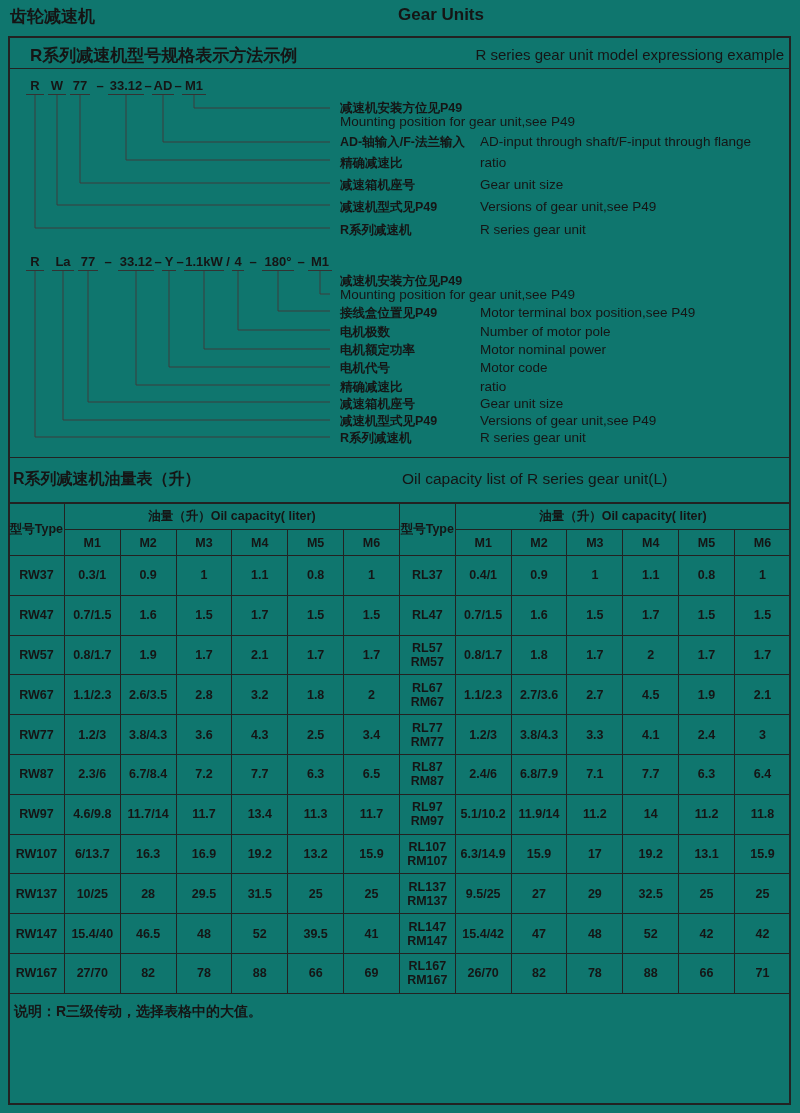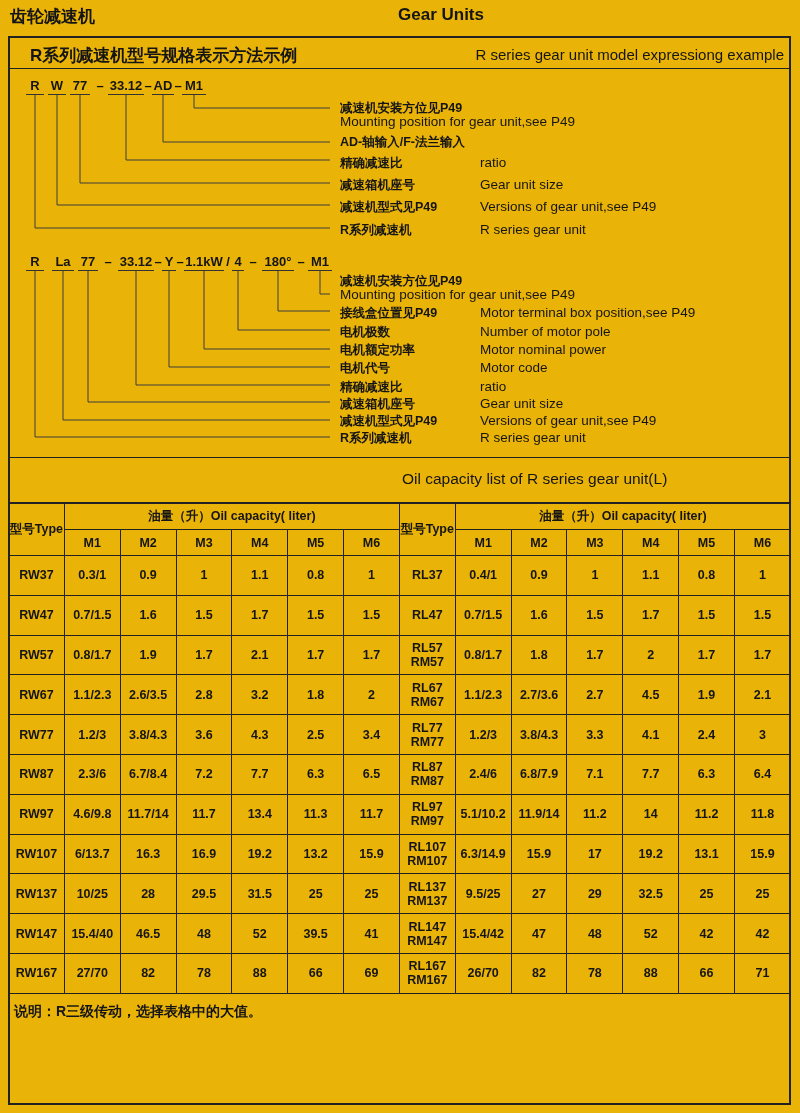--- a/index.html
+++ b/index.html
@@ -1,16 +1,16 @@
 <!DOCTYPE html>
 <html><head>
 <meta charset="utf-8">
 <style>
   html,body{margin:0;padding:0;background:#f4f4f4;}
-  .page{position:relative;width:800px;height:1113px;background:#eab308;color:#151515;
+  .page{position:relative;width:800px;height:1113px;background:#0f766e;color:#151515;
         font-family:"Liberation Sans",sans-serif;overflow:hidden;}
   .abs{position:absolute;}
   
   .hdr-cn{left:10px;top:5px;font-size:17px;font-weight:bold;}
   .hdr-en{left:398px;top:5px;font-size:17px;font-weight:bold;text-align:center;}
   
   .outer-box{left:8px;top:36px;width:779px;height:1065px;border:2px solid #222;}
   .title-rule{left:8px;top:36px;width:783px;height:32px;border-bottom:1.5px solid #222;}
   .box-title-cn{left:30px;top:44px;font-size:17px;font-weight:bold;}
   .box-title-en{top:46px;right:16px;font-size:15px;}
@@ -70,20 +70,21 @@
     <span class="tok" style="left:94px;width:12px">–</span>
     <span class="tok u" style="left:108px;width:36px">33.12</span>
     <span class="tok" style="left:144px;width:8px">–</span>
     <span class="tok u" style="left:152px;width:22px">AD</span>
     <span class="tok" style="left:174px;width:8px">–</span>
     <span class="tok u" style="left:182px;width:24px">M1</span>
 
     <span class="lbl-cn" style="top:30px">减速机安装方位见P49</span>
     <span class="lbl-en wide" style="top:44px">Mounting position for gear unit,see P49</span>
     <span class="lbl-cn" style="top:64px">AD-轴输入/F-法兰输入</span>
+    <span class="lbl-en" style="top:64px">AD-input through shaft/F-input through flange</span>
     <span class="lbl-cn" style="top:85px">精确减速比</span>
     <span class="lbl-en" style="top:85px">ratio</span>
     <span class="lbl-cn" style="top:107px">减速箱机座号</span>
     <span class="lbl-en" style="top:107px">Gear unit size</span>
     <span class="lbl-cn" style="top:129px">减速机型式见P49</span>
     <span class="lbl-en" style="top:129px">Versions of gear unit,see P49</span>
     <span class="lbl-cn" style="top:152px">R系列减速机</span>
     <span class="lbl-en" style="top:152px">R series gear unit</span>
   </div>
 
@@ -131,20 +132,21 @@
     <span class="lbl-en" style="top:134px">ratio</span>
     <span class="lbl-cn" style="top:151px">减速箱机座号</span>
     <span class="lbl-en" style="top:151px">Gear unit size</span>
     <span class="lbl-cn" style="top:168px">减速机型式见P49</span>
     <span class="lbl-en" style="top:168px">Versions of gear unit,see P49</span>
     <span class="lbl-cn" style="top:185px">R系列减速机</span>
     <span class="lbl-en" style="top:185px">R series gear unit</span>
   </div>
 
   <div class="abs sect-rule"></div>
+  <div class="abs oil-title-cn">R系列减速机油量表（升）</div>
   <div class="abs oil-title-en">Oil capacity list of R series gear unit(L)</div>
 
   <table class="oil-table">
     <colgroup>
       <col>
         <col>
         <col>
         <col>
         <col>
         <col>

